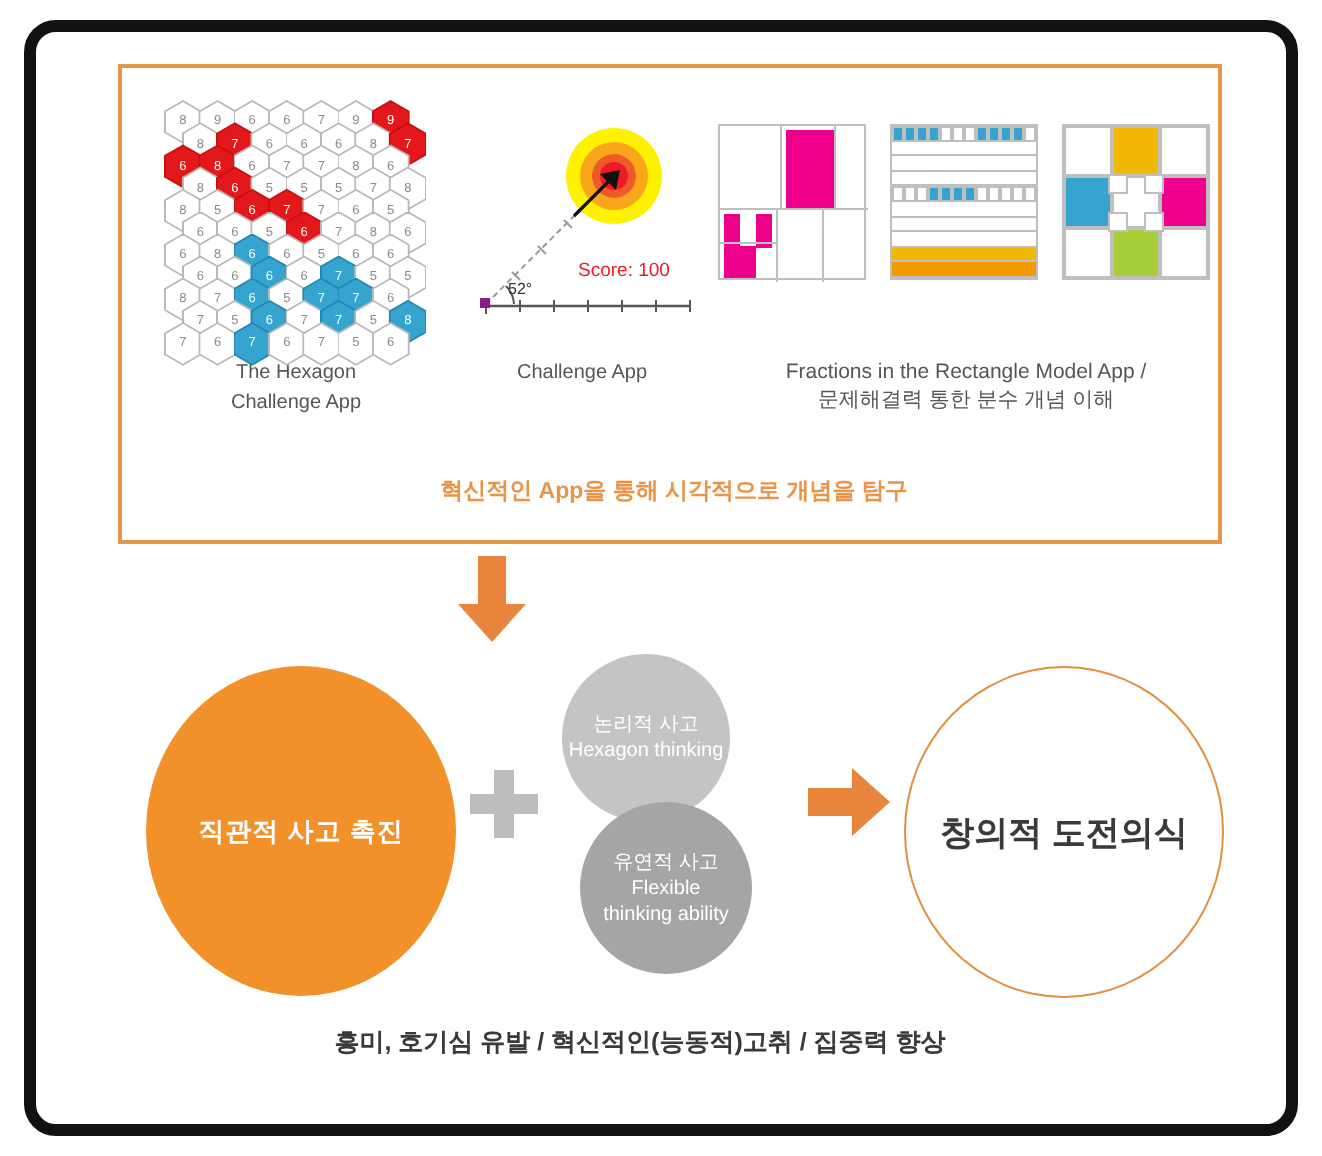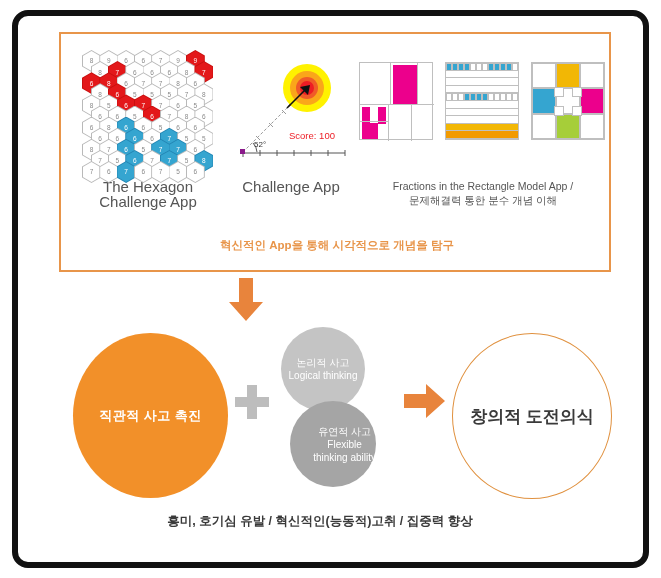--- a/index.html
+++ b/index.html
@@ -65,21 +65,21 @@
   .app-cell.angle     { left: 166px; width: 128px; }
   .app-cell.fractions { left: 296px; width: 252px; }
 
   .app-art {
     position: relative;
     height: 128px;
     width: 100%;
   }
 
   .app-caption {
-    font-size: 15px;
+    font-size: 10px;
     line-height: 15px;
     color: #555555;
     font-family: "Liberation Sans", sans-serif;
     margin-top: 3px;
   }
   .app-caption.small { font-size: 10.5px; line-height: 14px; }
 
   
   .hexwrap {
     position: absolute;
@@ -233,21 +233,20 @@
   }
   .grey-circle.logical {
     left: 281px; top: 327px; width: 84px; height: 84px;
     background: #C4C4C4;
     font-size: 10px;
   }
   .grey-circle.flexible {
     left: 290px; top: 401px; width: 86px; height: 86px;
     background: #A5A5A5;
     font-size: 10px;
-    justify-content: flex-end;
   }
 
   .right-arrow {
     position: absolute;
     left: 404px;
     top: 383px;
     width: 42px;
     height: 36px;
   }
 
@@ -678,21 +677,21 @@
   </div>
 
   <div class="plus-sign">
     <div class="bar bh"></div>
     <div class="bar bv"></div>
   </div>
 
   <div class="grey-circle logical">
     <div>
       <div>논리적 사고</div>
-      <div>Logical thinking</div>
+      <div>Hexagon thinking</div>
     </div>
   </div>
 
   <div class="grey-circle flexible">
     <div>
       <div>유연적 사고</div>
       <div>Flexible</div>
       <div>thinking ability</div>
     </div>
   </div>

